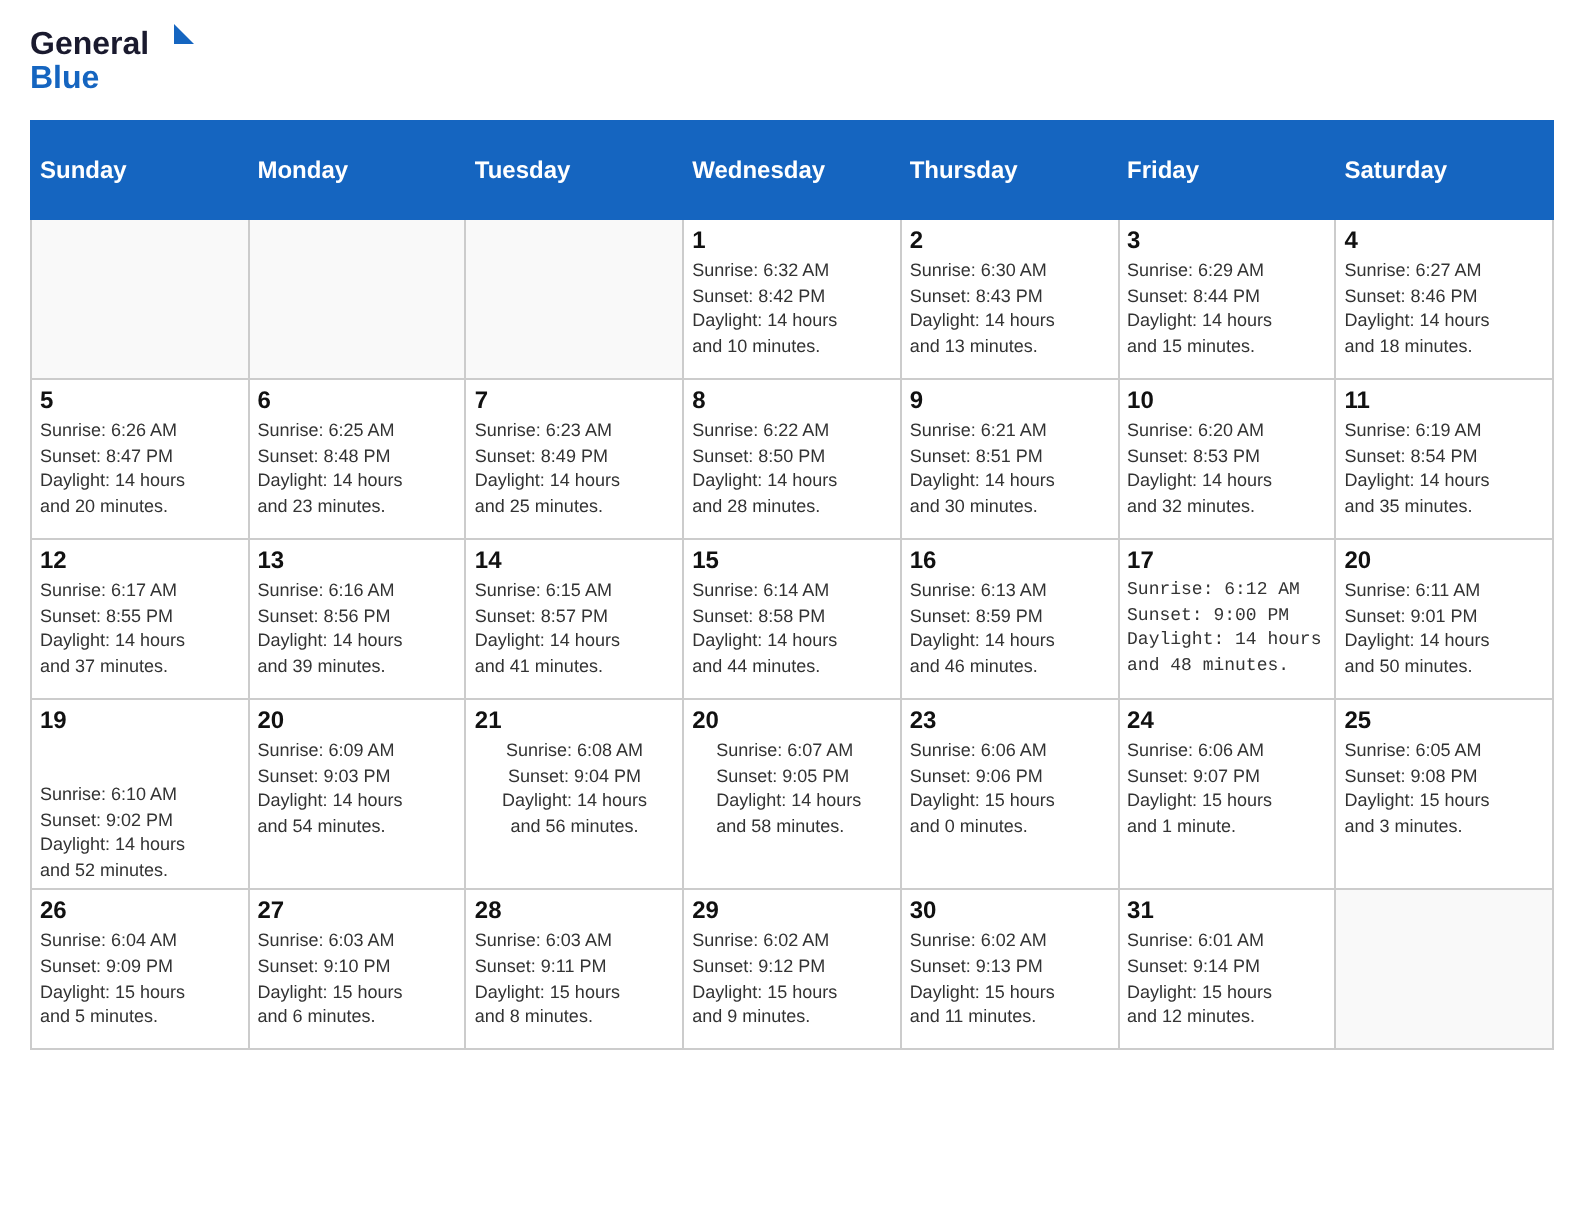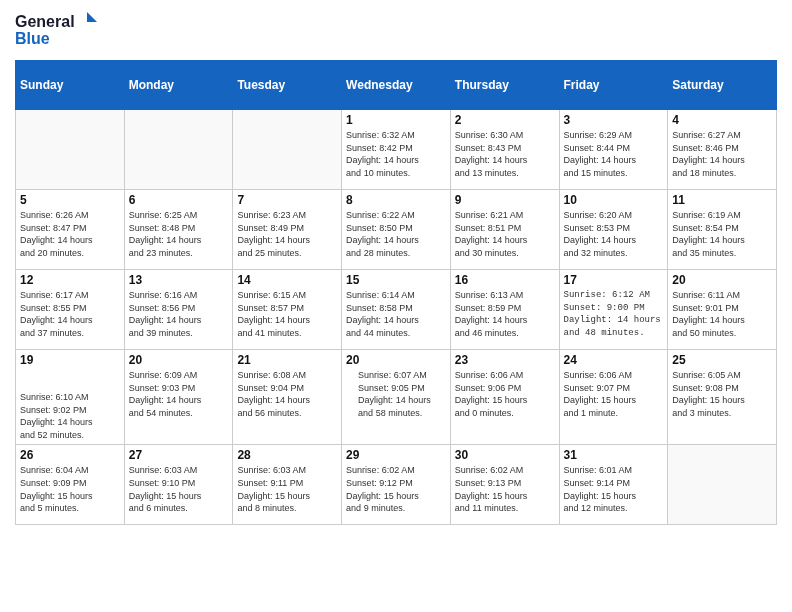--- a/index.html
+++ b/index.html
@@ -250,21 +250,21 @@
           </td>
           <td>
             <div class="day-num">20</div>
             <div class="day-info" style="white-space: pre-line;">Sunrise: 6:09 AM
 Sunset: 9:03 PM
 Daylight: 14 hours
 and 54 minutes.</div>
           </td>
           <td>
             <div class="day-num">21</div>
-            <div class="day-info" style="white-space: pre-line;">Sunrise: 6:08 AM
+            <div class="day-info" style="white-space: pre-line; text-align: center;">Sunrise: 6:08 AM
 Sunset: 9:04 PM
 Daylight: 14 hours
 and 56 minutes.</div>
           </td>
           <td>
             <div class="day-num">20</div>
             <div class="day-info" style="white-space: pre-line; margin-left: 12px;">Sunrise: 6:07 AM
 Sunset: 9:05 PM
 Daylight: 14 hours
 and 58 minutes.</div>

